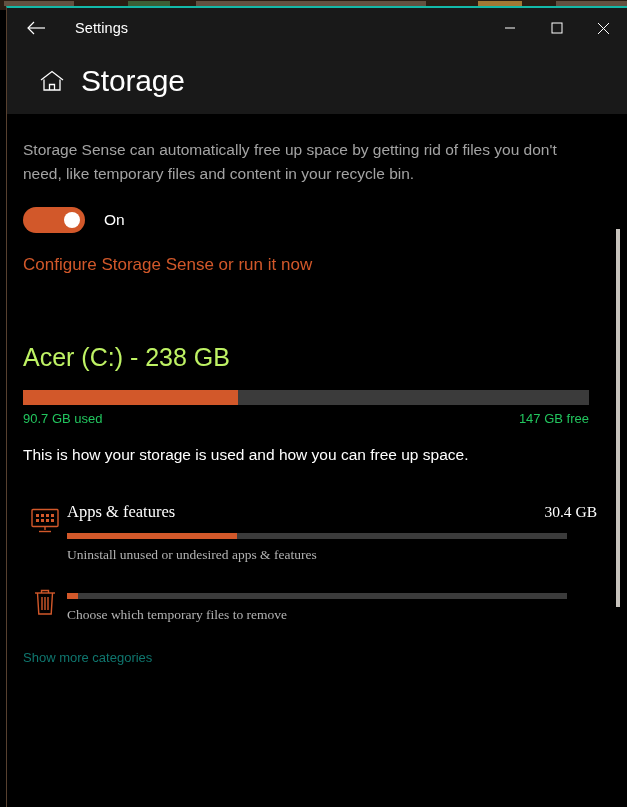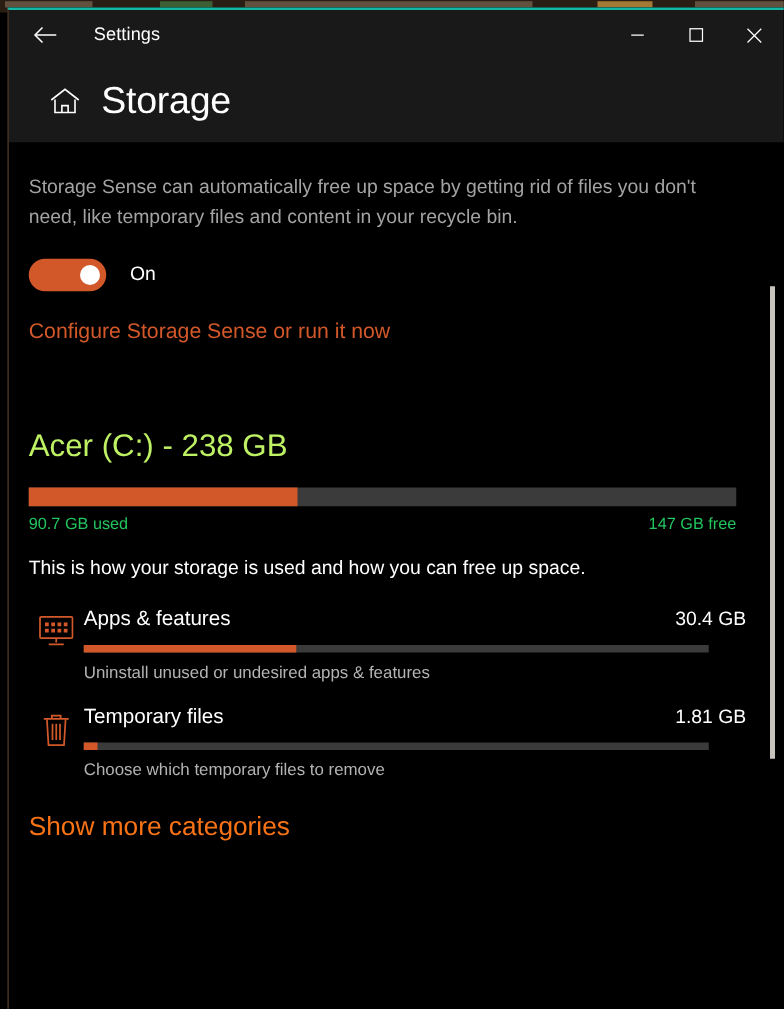--- a/index.html
+++ b/index.html
@@ -200,21 +200,21 @@
     font-size: 13px;
     text-align: center;
   }
   .used-note {
     margin-top: 20px;
     color: #ffffff;
     font-size: 15.5px;
   }
 
   
-  .cat-list { margin-top: 22px; }
+  .cat-list { margin-top: 38px; font-family: Liberation Serif, serif; }
   .cat {
     display: flex;
     margin-bottom: 19px;
   }
   .cat-icon {
     width: 44px;
     flex: 0 0 44px;
     display: flex;
     align-items: flex-start;
     justify-content: center;
@@ -247,22 +247,22 @@
     left: 0; top: 0; bottom: 0;
     background: #d2582a;
   }
   .cat-sub {
     margin-top: 8px;
     color: #b3b3b3;
     font-size: 13.5px;
   }
   .more-link {
     display: inline-block;
-    color: #f97316;
-    font-size: 21px;
+    color: #0f766e;
+    font-size: 13px;
     margin-top: 8px;
     text-decoration: none;
     text-align: right;
   }
 
   
   .scrollbar {
     position: absolute;
     right: 7px;
     top: 106px;
@@ -400,24 +400,20 @@
             <svg width="24" height="28" viewBox="0 0 24 28" fill="none" stroke="currentColor" stroke-width="1.4">
               <path d="M2 5 H22"></path>
               <path d="M8.5 5 V2.5 H15.5 V5"></path>
               <path d="M4.5 5 L5.8 26 H18.2 L19.5 5"></path>
               <path d="M9 9 V22"></path>
               <path d="M12 9 V22"></path>
               <path d="M15 9 V22"></path>
             </svg>
           </div>
           <div class="cat-body">
-            <div class="cat-top">
-              <span class="cat-name">Temporary files</span>
-              <span class="cat-size">1.81 GB</span>
-            </div>
             <div class="cat-bar">
               <div class="fill" style="width:2.2%"></div>
             </div>
             <div class="cat-sub">Choose which temporary files to remove</div>
           </div>
         </div>
       </div>
 
     <a class="more-link" href="#">Show more categories</a>
 

